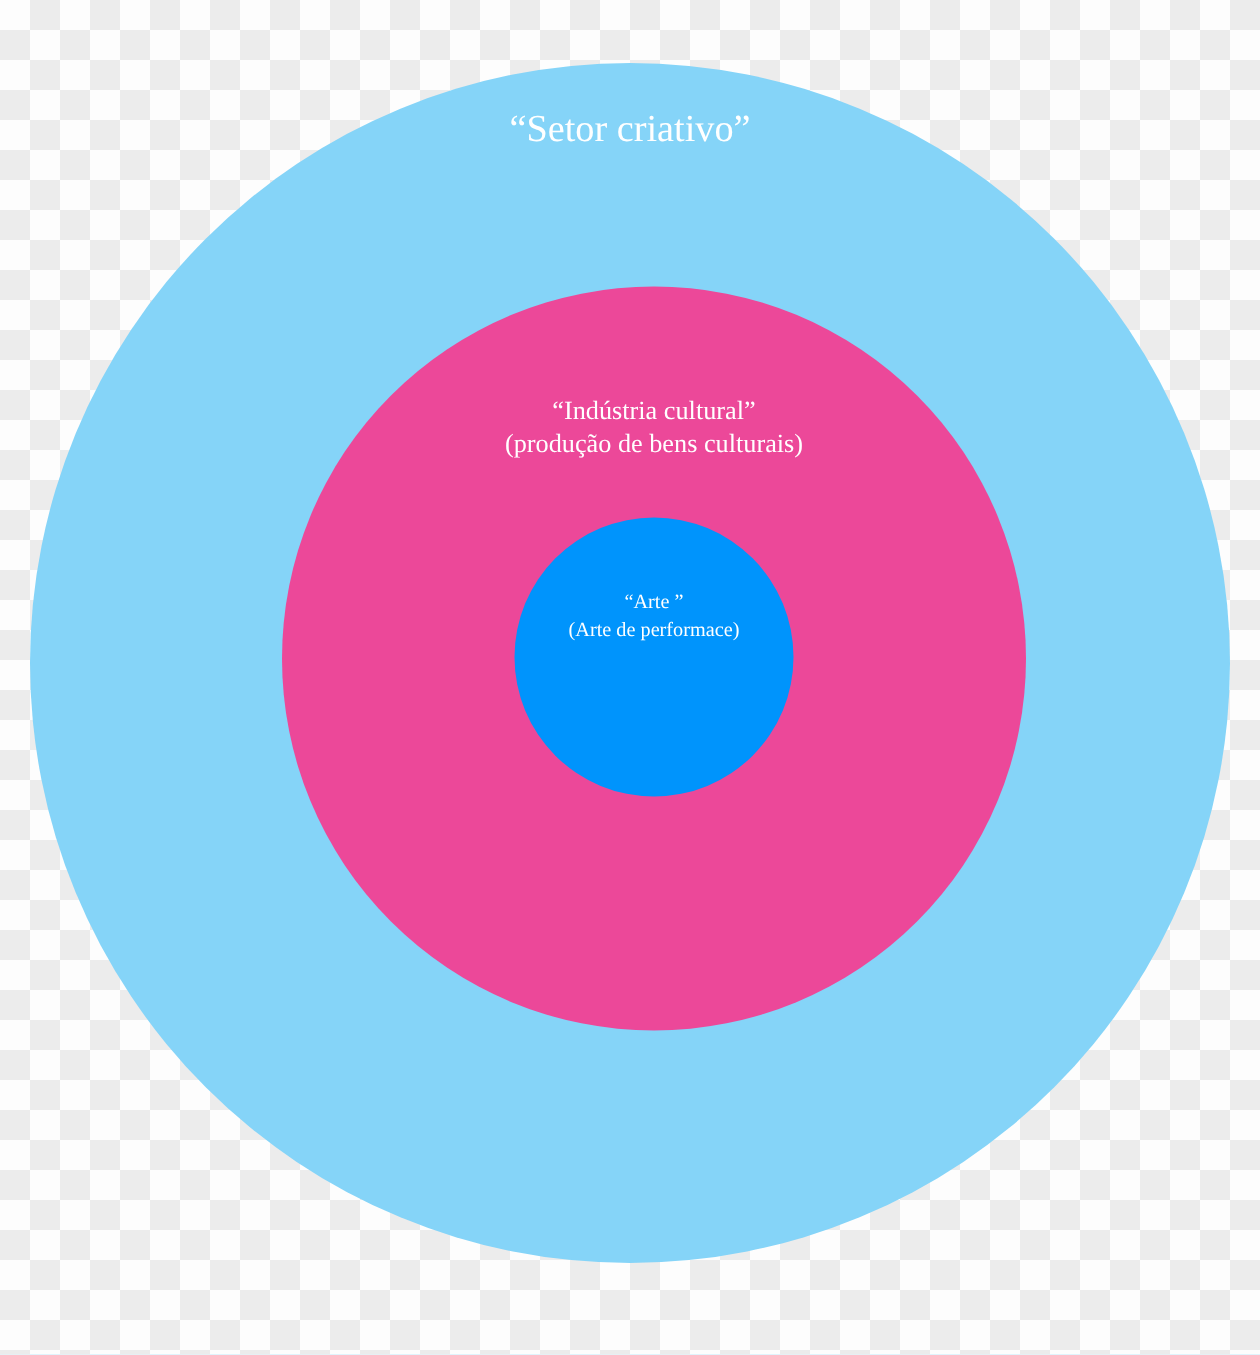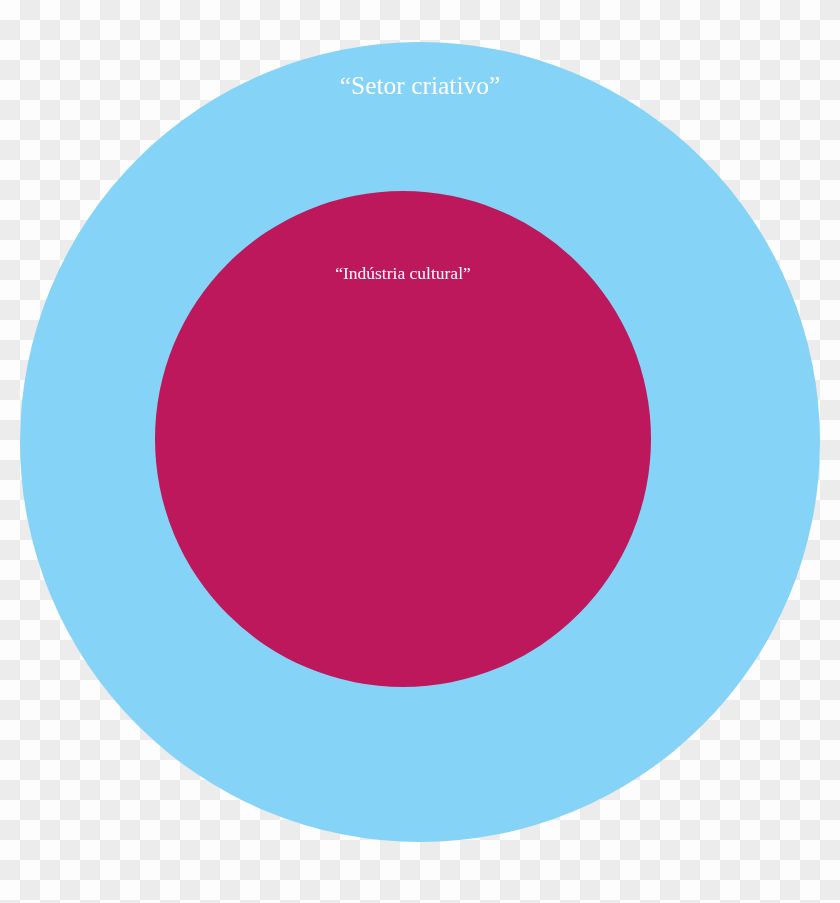--- a/index.html
+++ b/index.html
@@ -43,25 +43,25 @@
   #ring-outer {
     left: 20px;
     top: 42px;
     width: 800px;
     height: 800px;
     background: #85d4f8;
     padding-top: 28px;
   }
 
   #ring-middle {
-    left: 135px;   
+    left: 168px;   
     top: 149px;    
     width: 496px;
     height: 496px;
-    background: #be185d;
+    background: #ec4899;
     padding-top: 72px;
   }
 
   #ring-inner {
     left: 155px;   
     top: 154px;    
     width: 186px;
     height: 186px;
     background: #0094fc;
     padding-top: 47px;
@@ -104,17 +104,26 @@
   <div class="ring" id="ring-outer">
 
     <div class="label-block">
       <p class="label-title">“Setor criativo”</p>
     </div>
 
     <div class="ring" id="ring-middle">
 
       <div class="label-block">
         <p class="label-title">“Indústria cultural”</p>
+        <p class="label-sub">(produção de bens culturais)</p>
       </div>
 
+      <div class="ring" id="ring-inner">
+
+        <div class="label-block">
+          <p class="label-title">“Arte ”</p>
+          <p class="label-sub">(Arte de performace)</p>
+        </div>
+
+      </div>
     </div>
   </div>
 </div>
 
 </body></html>

